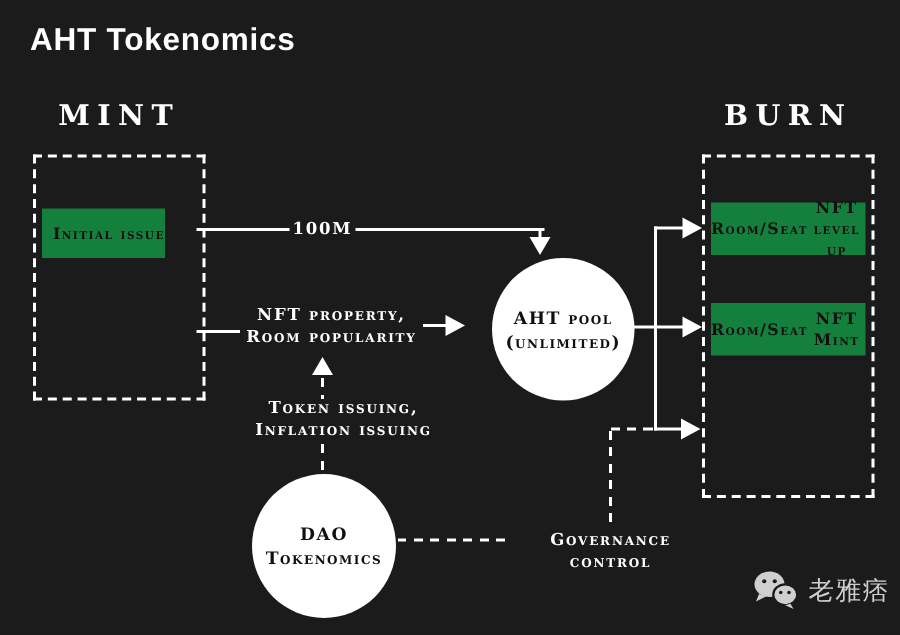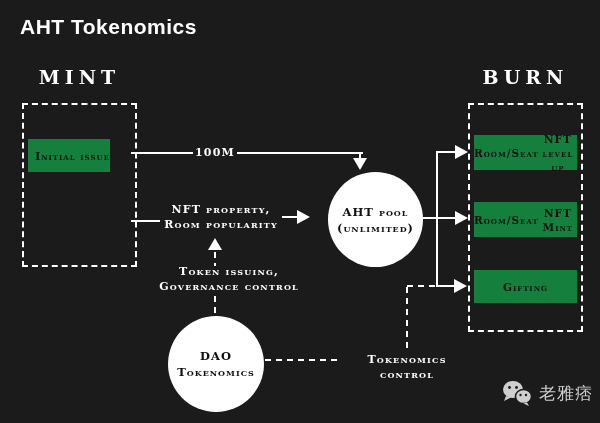--- a/index.html
+++ b/index.html
@@ -65,24 +65,20 @@
 
   <div class="abs group" style="left:468px;top:103px;width:115px;height:229px;"></div>
   <div class="abs nodebox" style="left:474px;top:135px;width:103px;height:35px;">
     <div>Room/Seat</div>
     <div>NFT level up</div>
   </div>
   <div class="abs nodebox" style="left:474px;top:202px;width:103px;height:35px;">
     <div>Room/Seat</div>
     <div>NFT Mint</div>
   </div>
-  <div class="abs nodebox" style="left:474px;top:270px;width:103px;height:33px;">
-    <div>Gifting</div>
-    <div></div>
-  </div>
 
   <div class="abs circle" style="left:328px;top:172px;width:95px;height:95px;">
     <div>AHT pool</div>
     <div>(unlimited)</div>
   </div>
 
   <div class="abs circle" style="left:168px;top:316px;width:96px;height:96px;">
     <div>DAO</div>
     <div>Tokenomics</div>
   </div>
@@ -106,26 +102,26 @@
   <div class="abs vline" style="left:436px;top:151px;height:136px;"></div>
   <div class="abs hline" style="left:436px;top:151px;width:20px;"></div>
   <div class="abs arrow-right" style="left:455px;top:145px;"></div>
   <div class="abs hline" style="left:436px;top:285px;width:19px;"></div>
   <div class="abs arrow-right" style="left:454px;top:279px;"></div>
 
   <div class="abs arrow-up" style="left:208px;top:238px;"></div>
   <div class="abs vdash" style="left:214px;top:252px;height:14px;"></div>
   <div class="abs elabel" style="left:156px;top:264px;width:146px;">
     <div>Token issuing,</div>
-    <div>Governance control</div>
+    <div>Inflation issuing</div>
   </div>
   <div class="abs vdash" style="left:214px;top:296px;height:20px;"></div>
 
   <div class="abs hdash" style="left:265px;top:359px;width:73px;"></div>
-  <div class="abs elabel" style="left:338px;top:352px;width:138px;">Tokenomics control</div>
+  <div class="abs elabel" style="left:338px;top:352px;width:138px;">Governance control</div>
   <div class="abs vdash" style="left:406px;top:287px;height:65px;"></div>
   <div class="abs hdash" style="left:407px;top:285px;width:30px;"></div>
 
   <div class="abs watermark" style="left:502px;top:380px;">
     <span style="display:inline-flex;">
       <svg width="30" height="26" viewBox="0 0 30 26">
         <ellipse cx="11" cy="9.5" rx="10" ry="8.5" fill="#cfcfcf"></ellipse>
         <polygon points="4,16 2,21 9,17.5" fill="#cfcfcf"></polygon>
         <circle cx="7.5" cy="7.5" r="1.4" fill="#1b1b1b"></circle>
         <circle cx="14.5" cy="7.5" r="1.4" fill="#1b1b1b"></circle>

